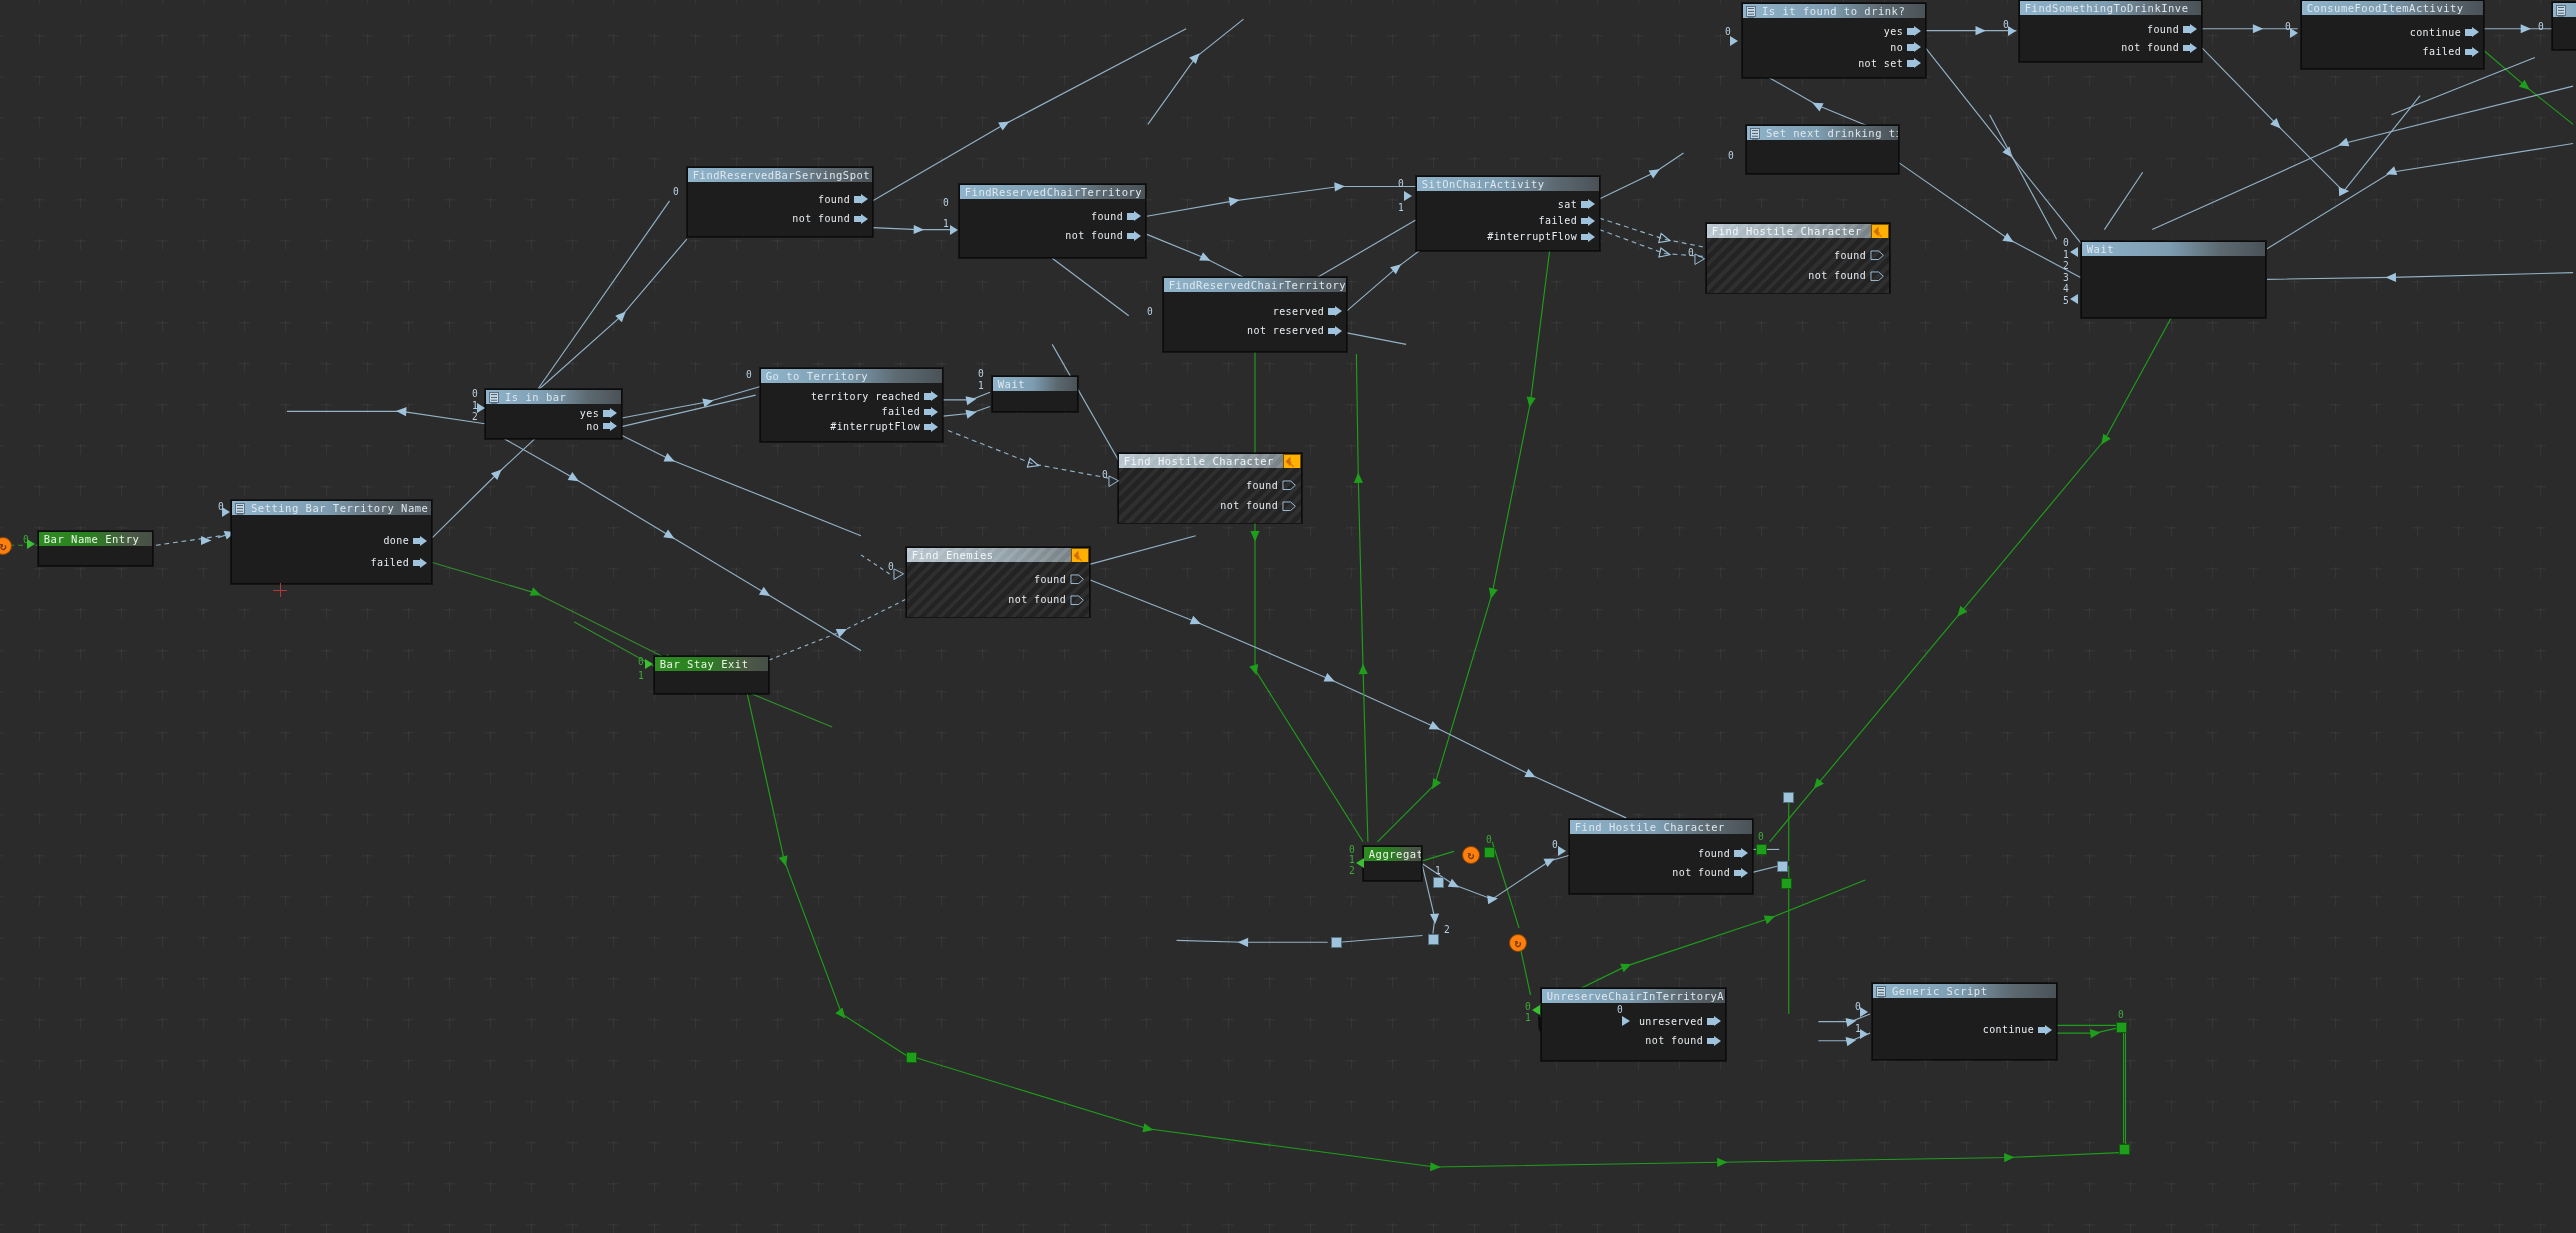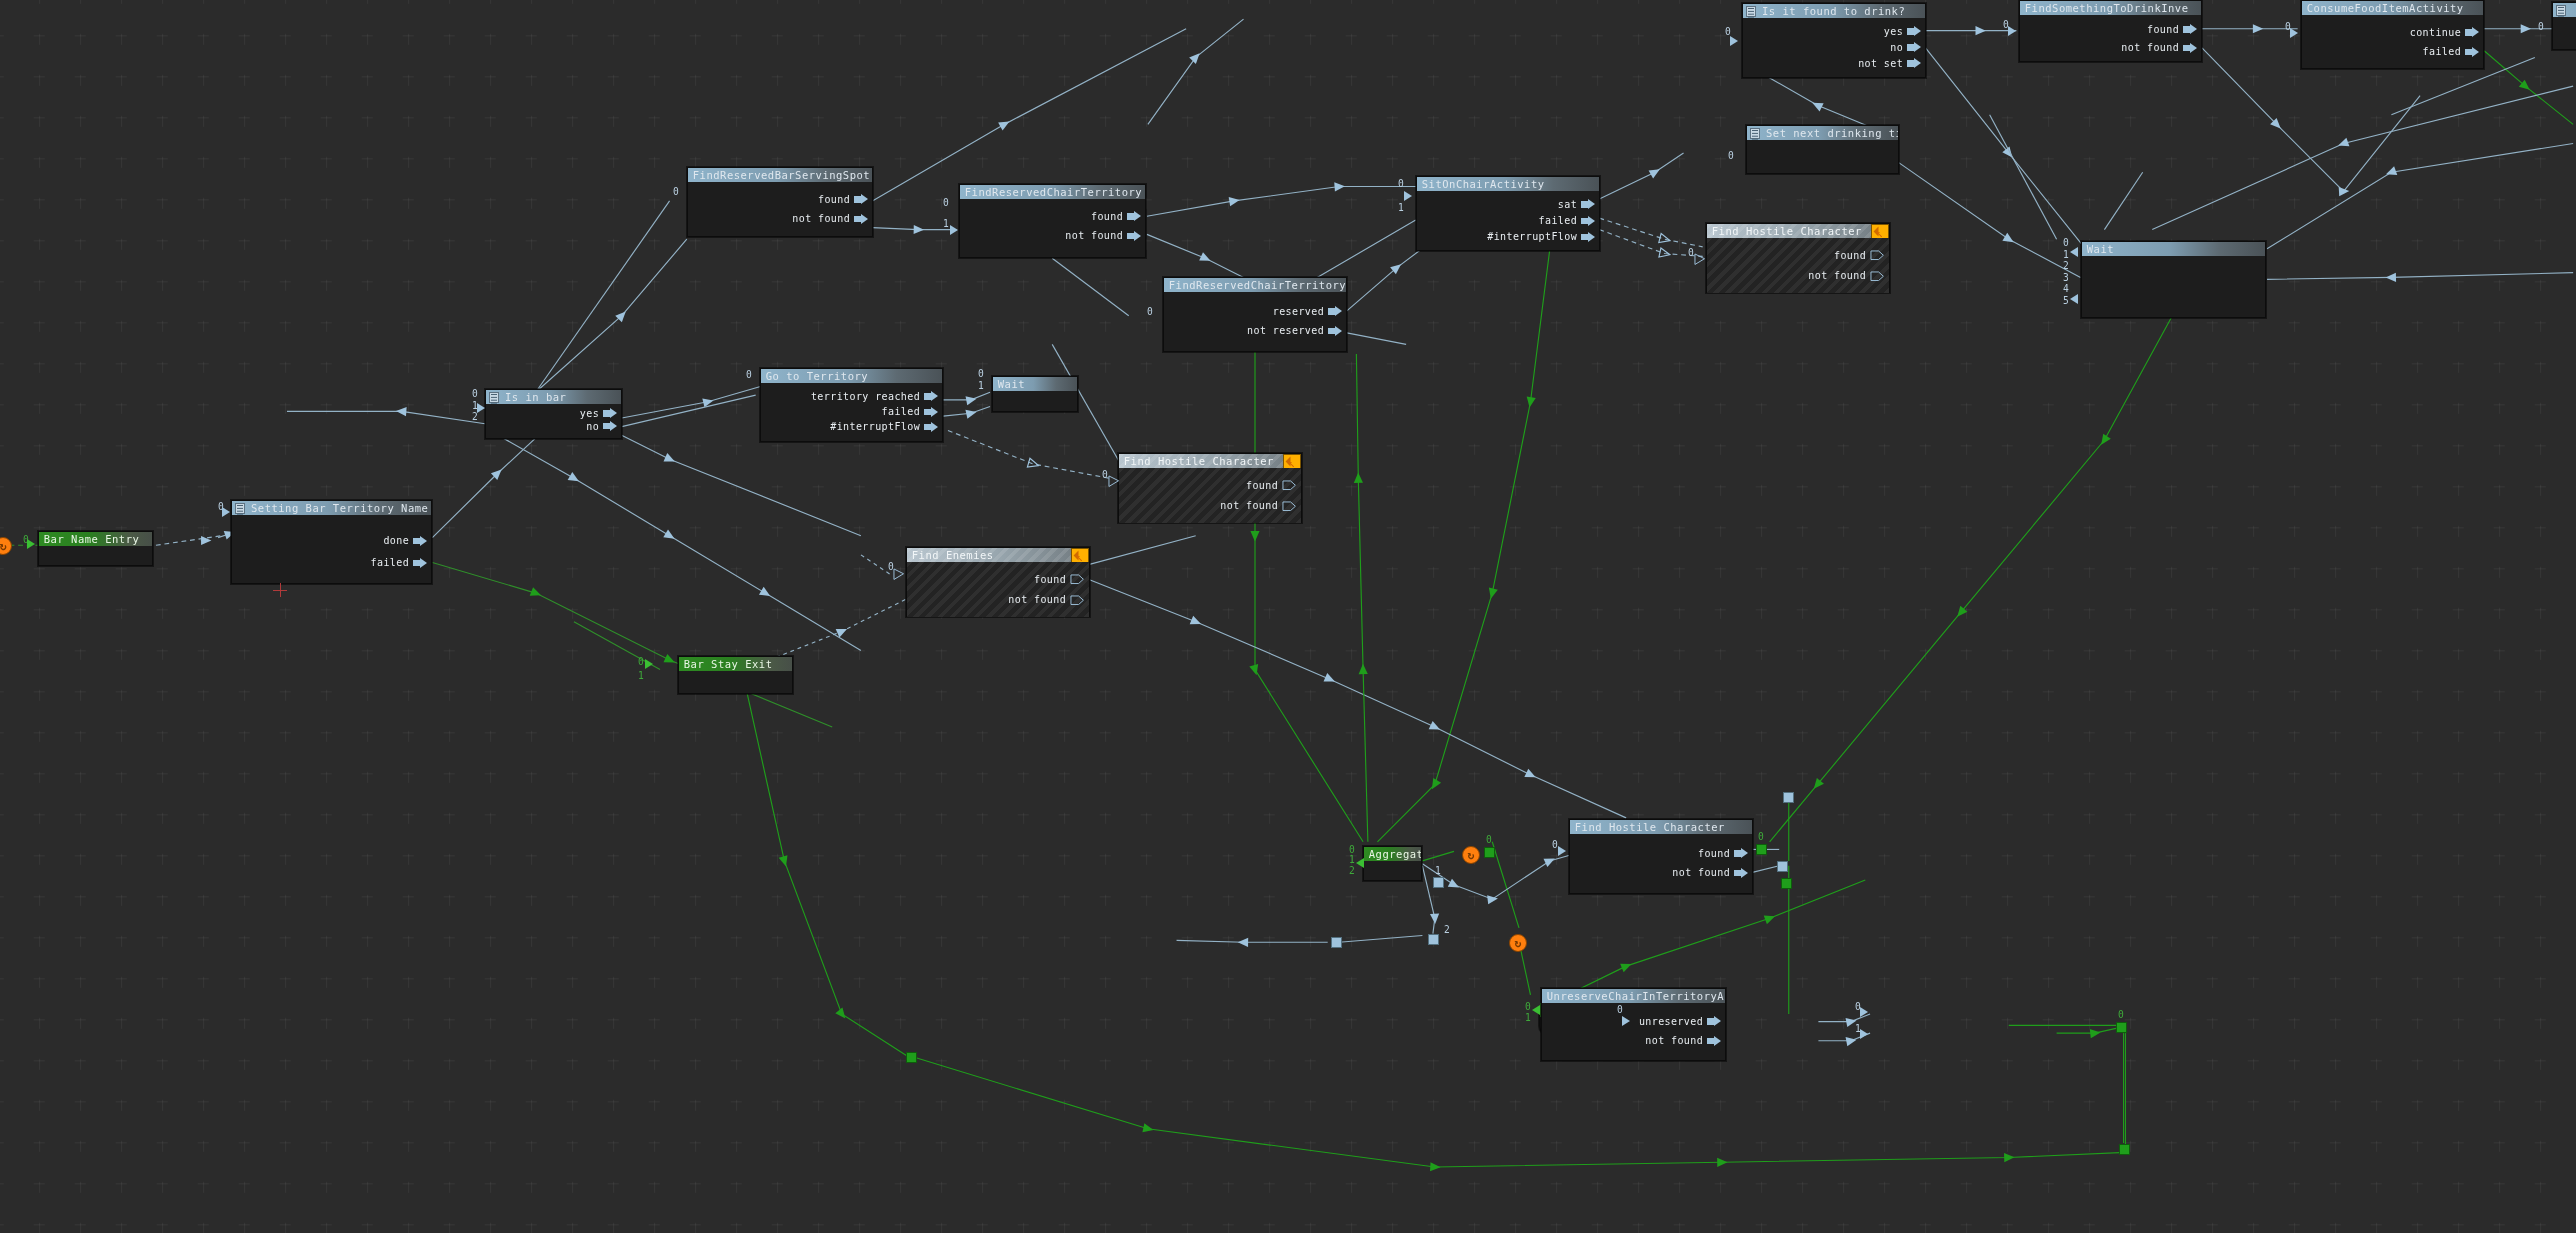--- a/index.html
+++ b/index.html
@@ -419,21 +419,21 @@
             <path d="M1,1 L9,1 L14,5.5 L9,10 L1,10 z" fill="none" stroke="#9fc3dd"></path>
           </svg>
       </div>
     </div>
   </div>
   <div class="idx" style="left:888px;top:561px">0</div>
   <svg width="13.4" height="13.4" style="position:absolute;left:893px;top:568px" viewBox="0 0 14 14">
       <path d="M1,1 L11,6 L1,12 z" fill="none" stroke="#9fc3dd"></path>
     </svg>
 
-  <div class="node" style="left:654px;top:656px;width:115px;height:38px;margin-left:24px;">
+  <div class="node" style="left:654px;top:656px;width:115px;height:38px;">
     <div class="hdr green">Bar Stay Exit</div>
     <div class="body" style="height:23px"></div>
   </div>
   <div class="idx g" style="left:638px;top:656px">0</div>
   <div class="idx g" style="left:638px;top:670px">1</div>
   <div class="inarrow g" style="left:645px;top:659px"></div>
 
   <div class="node" style="left:1416px;top:176px;width:184px;height:75px;">
     <div class="hdr">SitOnChairActivity</div>
     <div class="body" style="height:59px">
@@ -609,20 +609,32 @@
       </div>
       <div class="out" style="top:32px">
         <span>not found</span>
           <i class="pin"></i>
       </div>
     </div>
   </div>
   <div class="idx" style="left:1617px;top:1004px">0</div>
   <div class="inarrow" style="left:1622px;top:1016px"></div>
 
+  <div class="node scripted" style="left:1872px;top:983px;width:185px;height:77px;">
+    <div class="hdr">
+      <span class="scripticon"></span>
+      <span>Generic Script</span>
+    </div>
+    <div class="body" style="height:61px">
+      <div class="out" style="top:26px">
+        <span>continue</span>
+          <i class="pin"></i>
+      </div>
+    </div>
+  </div>
   <div class="idx" style="left:1855px;top:1001px">0</div>
   <div class="idx" style="left:1855px;top:1023px">1</div>
   <div class="inarrow" style="left:1860px;top:1007px"></div>
   <div class="inarrow" style="left:1860px;top:1029px"></div>
 
   <div class="rr-circ" style="left:1462px;top:846px">↻</div>
   <div class="rr-circ" style="left:1509px;top:934px">↻</div>
   <div class="rr-sq g" style="left:1484px;top:847px"></div>
   <div class="idx g" style="left:1486px;top:834px">0</div>
   <div class="rr-sq g" style="left:1756px;top:844px"></div>

